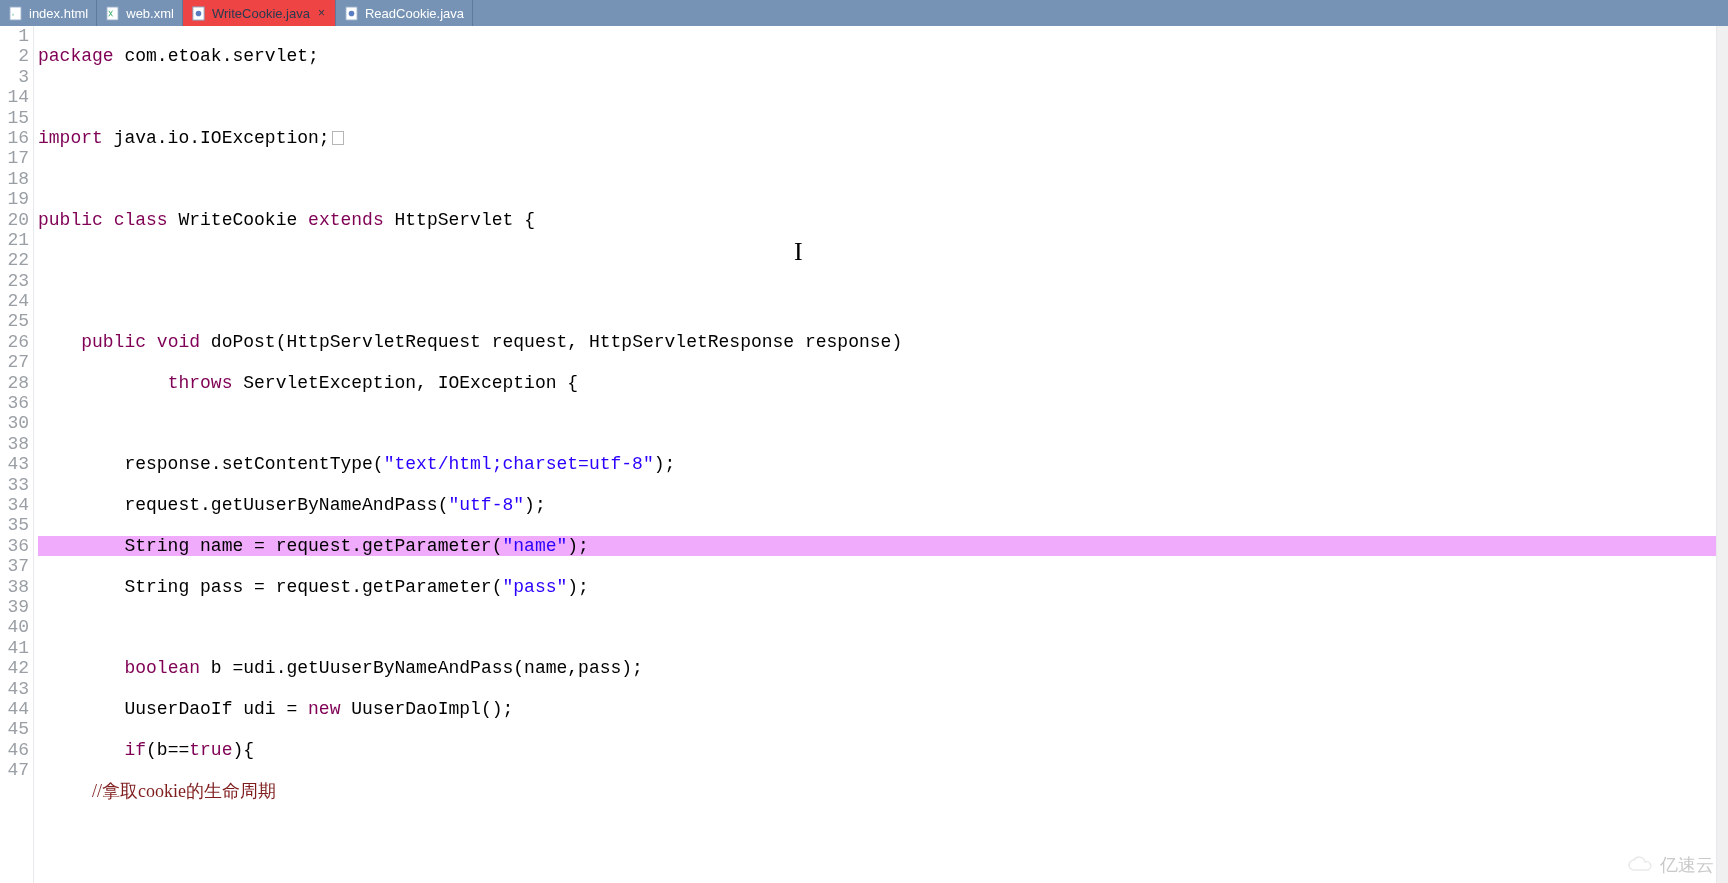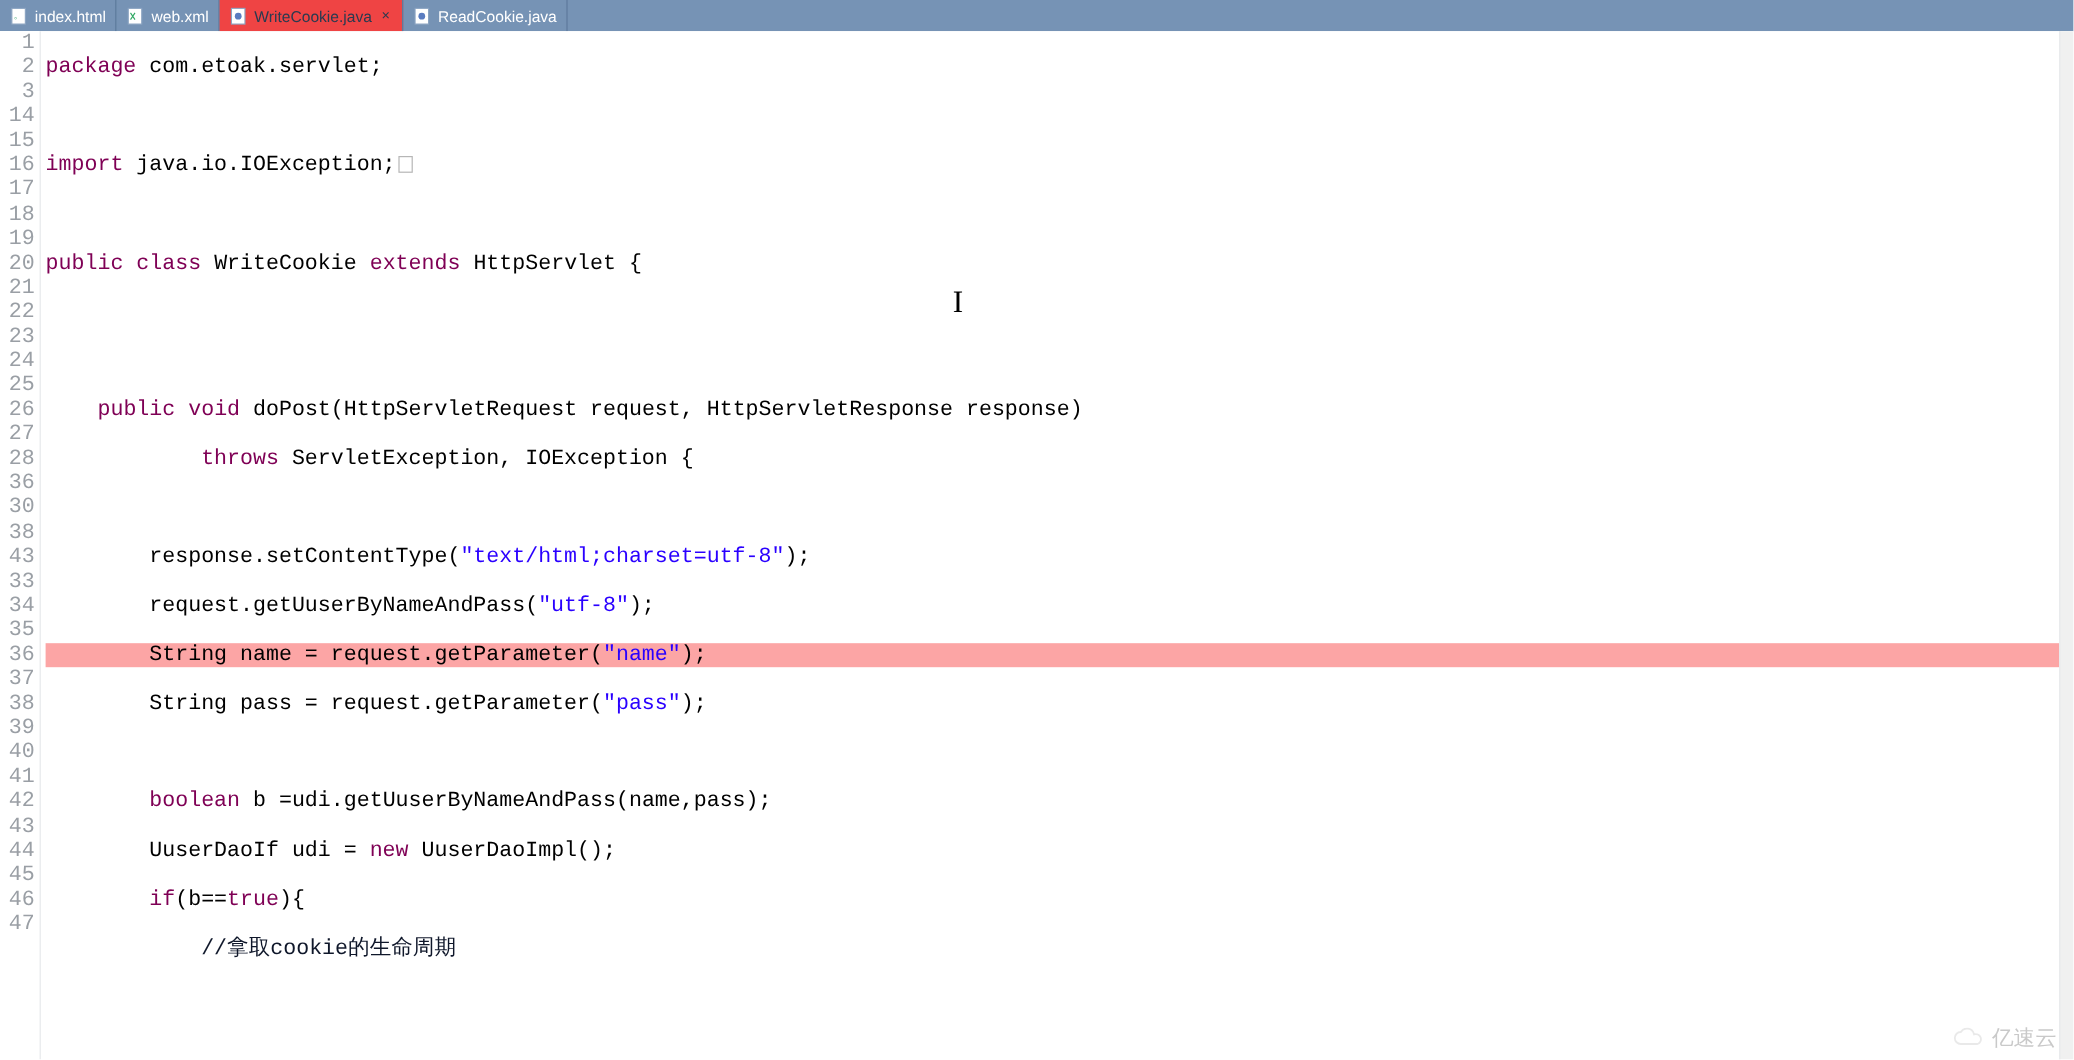--- a/index.html
+++ b/index.html
@@ -58,25 +58,25 @@
   .code {
     flex: 1;
     position: relative;
     padding-left: 4px;
     white-space: pre;
     line-height: 20.4px;
     font-size: 18px;
     color: #000000;
   }
   .code .line { height: 20.4px; }
-  .line.highlight { background: #fca5a5; }
+  .line.highlight { background: #f0abfc; }
   
   .kw   { color: #7f0055; font-weight: normal; }   
   .st   { color: #2a00ff; }                       
-  .cm   { color: #0f172a; }   
+  .cm   { color: #7f1d1d; font-family: Liberation Serif, serif; }   
   .sm   { font-style: italic; }
   .i-beam {
     font-family: sans-serif;
     color: #000;
     position:absolute;
   }
   .collapser {}
   .watermark {
     position: absolute;
     right: 14px;

